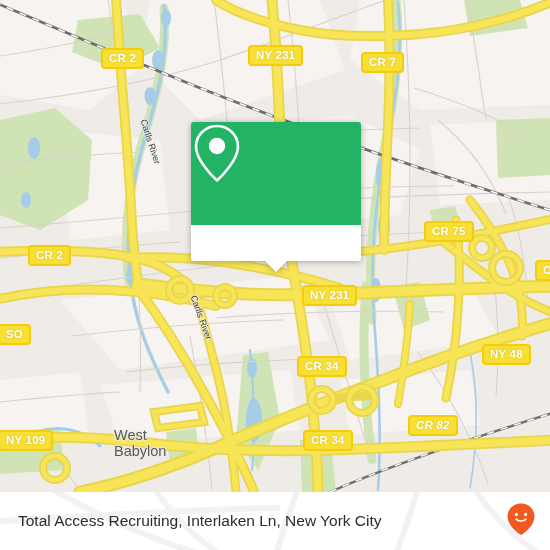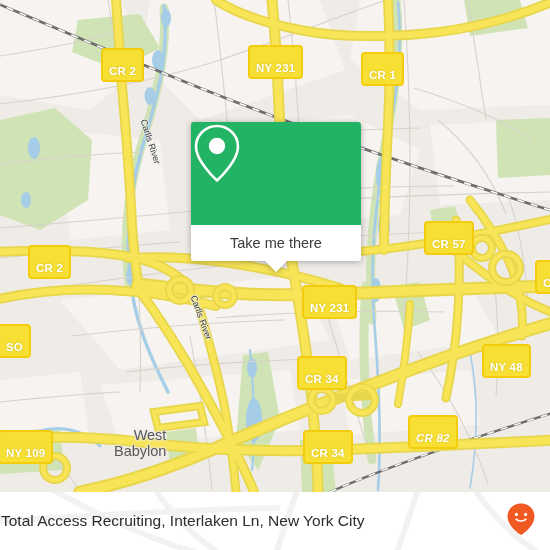--- a/index.html
+++ b/index.html
@@ -21,34 +21,34 @@
   
   .shield{
     position:absolute;
     background:#f7e033;
     border:2px solid #f2cc0d;
     border-radius:4px;
     color:#ffffff;
     font-size:11.5px;
     font-weight:bold;
     letter-spacing:.2px;
-    padding:15px 6px 2px 6px;
+    padding:2px 6px 2px 6px;
     line-height:13px;
     white-space:nowrap;
     text-shadow:0 0 2px rgba(120,100,0,.35);
     box-sizing:border-box;
   }
 
   
   .place-label{
     position:absolute;
     color:#58585a;
     font-size:14.5px;
     line-height:16px;
-    text-align:right;
+    text-align:left;
     white-space:pre;
     text-shadow:
       1px 0 2px #efebe7,-1px 0 2px #efebe7,0 1px 2px #efebe7,0 -1px 2px #efebe7;
   }
   .river-label{
     position:absolute;
     color:#3c3c3c;
     font-size:9px;
     white-space:nowrap;
     text-shadow:
@@ -93,21 +93,21 @@
     font-size:12.5px;line-height:14px;
     padding:3px 8px 4px 8px;
     white-space:nowrap;
   }
 
   
   #footer{
     position:absolute;left:0;top:492px;width:550px;height:58px;
     background:#ffffff;
     display:flex;align-items:center;
-    box-sizing:border-box;padding:0 14px 0 1px;
+    box-sizing:border-box;padding:0 14px 0 18px;
     overflow:hidden;
   }
   #footer-ghost{
     position:absolute;left:0;top:0;width:550px;height:58px;
     opacity:.10;pointer-events:none;
   }
   #footer-title{
     position:relative;
     color:#2c2c2e;font-size:15.5px;line-height:18px;
     white-space:nowrap;
@@ -301,22 +301,22 @@
         <circle cx="482" cy="248" r="10"></circle>
         <circle cx="55" cy="468" r="12"></circle>
         <path d="M154 412 L200 406 L204 422 L158 428 Z"></path>
       </g>
 
     </svg>
 
     <div id="shield-layer">
         <div class="shield" style="left: 101px; top: 48px;">CR 2</div>
         <div class="shield" style="left: 248px; top: 45px;">NY 231</div>
-        <div class="shield" style="left: 361px; top: 52px;">CR 1</div>
-        <div class="shield" style="left: 424px; top: 221px;">CR 57</div>
+        <div class="shield" style="left: 361px; top: 52px;">CR 7</div>
+        <div class="shield" style="left: 424px; top: 221px;">CR 75</div>
         <div class="shield" style="left: 535px; top: 260px;">CR</div>
         <div class="shield" style="left: 28px; top: 245px;">CR 2</div>
         <div class="shield" style="left: -2px; top: 324px;">SO</div>
         <div class="shield" style="left: 302px; top: 285px;">NY 231</div>
         <div class="shield" style="left: 297px; top: 356px;">CR 34</div>
         <div class="shield" style="left: 482px; top: 344px;">NY 48</div>
         <div class="shield" style="left: 303px; top: 430px;">CR 34</div>
         <div class="shield" style="left: 408px; top: 415px; font-style: italic;">CR 82</div>
         <div class="shield" style="left: -2px; top: 430px;">NY 109</div>
       </div>
@@ -332,21 +332,20 @@
       <div id="popup-head">
         <span>
           <svg width="52" height="62" viewBox="0 0 52 62" aria-hidden="true">
             <path d="M26 4 C14.5 4 5 13.2 5 24.7 C5 38 22 55 26 58.5
                      C30 55 47 38 47 24.7 C47 13.2 37.5 4 26 4 Z" fill="none" stroke="#ffffff" stroke-width="2.6" stroke-linejoin="round"></path>
             <circle cx="26" cy="24" r="8.2" fill="#ffffff"></circle>
           </svg>
         </span>
       </div>
       <div id="popup-foot">
-        <span id="popup-foot-label">Take me there</span>
         <span id="popup-tail"></span>
       </div>
     </div>
 
   </div>
 
   <div id="footer">
 
     <svg id="footer-ghost" width="550" height="58" viewBox="0 0 550 58">
       <g fill="none" stroke="#8c8c8c" stroke-width="6">

